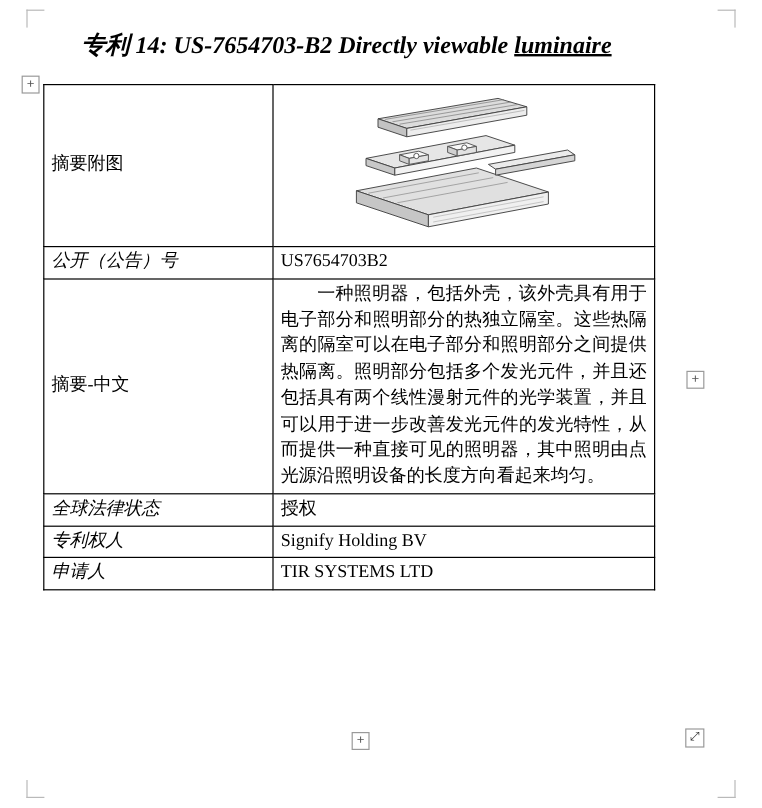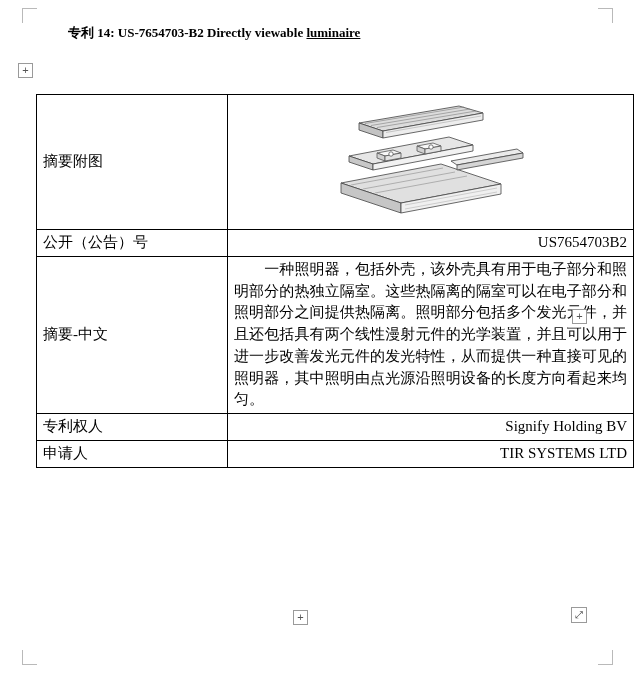--- a/index.html
+++ b/index.html
@@ -27,55 +27,56 @@
   }
   .crop.tl { top: 8px;  left: 22px;  border-top-width: 1px; border-left-width: 1px; }
   .crop.tr { top: 8px;  right: 22px; border-top-width: 1px; border-right-width: 1px; }
   .crop.bl { bottom: 8px; left: 22px;  border-bottom-width: 1px; border-left-width: 1px; }
   .crop.br { bottom: 8px; right: 22px; border-bottom-width: 1px; border-right-width: 1px; }
 
   .doc-title {
     position: absolute;
     top: 24px;
     left: 68px;
-    font-size: 13px;
+    font-size: 20px;
     font-weight: bold;
     letter-spacing: 0px;
     white-space: nowrap;
+    font-style: italic;
   }
   .doc-title .en {
     font-family: "Liberation Serif", serif;
   }
   .doc-title .underlined {
     text-decoration: underline;
   }
 
   
   table.patent {
     position: absolute;
-    top: 94px;
+    top: 70px;
     left: 36px;
-    width: 598px;
+    width: 510px;
     border-collapse: collapse;
     table-layout: fixed;
   }
   table.patent td {
     border: 1px solid #000000;
     padding: 2px 6px;
     font-size: 15px;
     vertical-align: middle;
     line-height: 1.45;
   }
   td.label {
     width: 178px;
     padding-left: 34px;
+    font-style: italic;
   }
   td.value {
     padding-left: 10px;
-    text-align: right;
   }
   td.label-center {
     width: 178px;
     text-align: left;
     padding-left: 34px;
   }
   .val-en {
     font-family: "Liberation Serif", serif;
     font-size: 15px;
   }
@@ -212,20 +213,24 @@
     </tr>
 
 
 
 
     <tr>
       <td class="label-center">摘要-中文</td>
       <td class="abstract"><span class="indent"></span><span>一种照明器，包括外壳，该外壳具有用于电子部分和照明部分的热独立隔室。这些热隔离的隔室可以在电子部分和照明部分之间提供热隔离。照明部分包括多个发光元件，并且还包括具有两个线性漫射元件的光学装置，并且可以用于进一步改善发光元件的发光特性，从而提供一种直接可见的照明器，其中照明由点光源沿照明设备的长度方向看起来均匀。</span></td>
     </tr>
 
+    <tr>
+      <td class="label">全球法律状态</td>
+      <td class="value">授权</td>
+    </tr>
 
     <tr>
       <td class="label">专利权人</td>
       <td class="value val-en">Signify Holding BV</td>
     </tr>
 
     <tr>
       <td class="label">申请人</td>
       <td class="value val-en">TIR SYSTEMS LTD</td>
     </tr>

